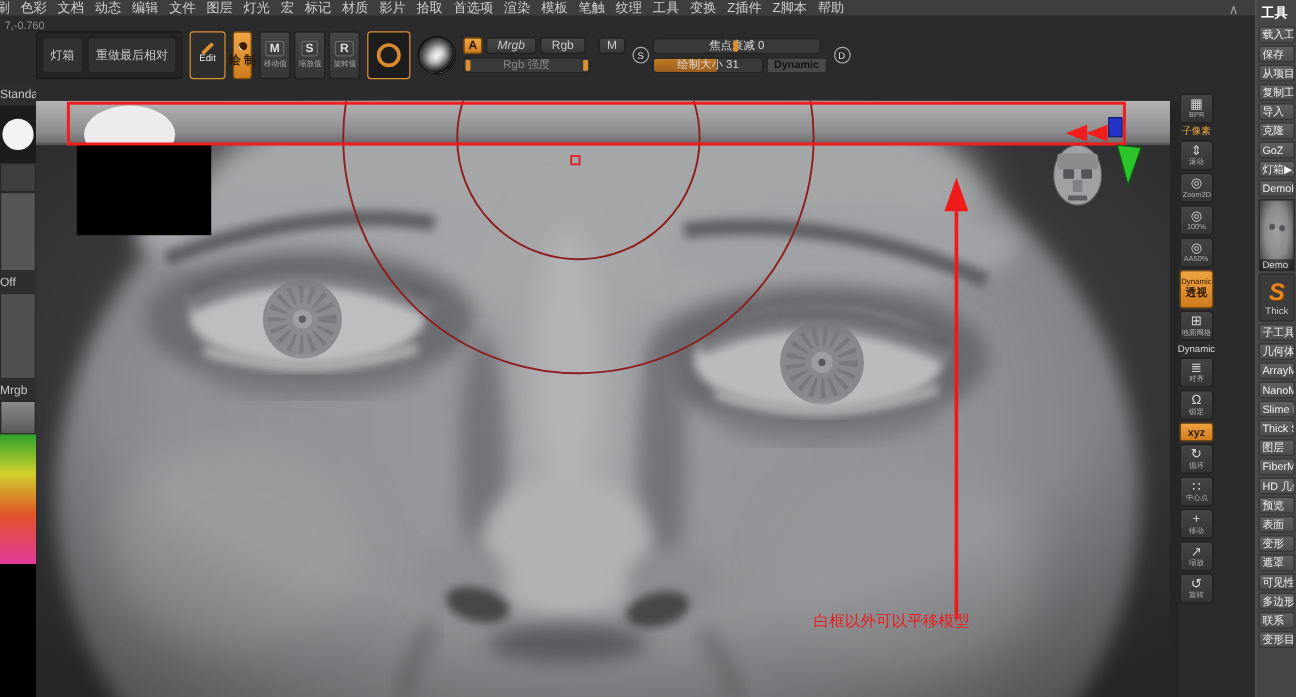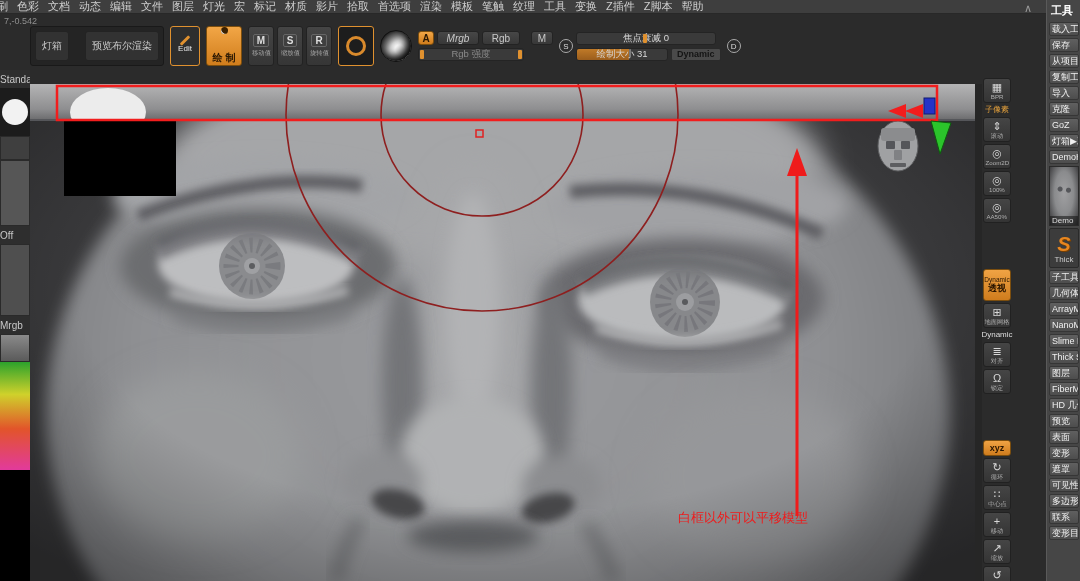--- a/index.html
+++ b/index.html
@@ -14,26 +14,26 @@
   .menubar span { white-space:nowrap; }
   .menubar span:first-child { margin-left:-14px; }
   #coords { position:absolute; left:4px; top:16px; font-size:9px; color:#8f8f8f; }
 
   
   .toolbar { position:absolute; left:30px; top:26px; height:40px; display:flex; gap:6px; align-items:stretch; }
   .btn { display:flex; align-items:center; justify-content:center; background:linear-gradient(#474747,#383838);
          border:1px solid #232323; border-radius:3px; color:#c9c9c9; font-size:10px; white-space:nowrap; }
   .btn.orange { background:linear-gradient(#f2a646,#d07d1c); color:#2b1803; border-color:#7c4e0e; font-weight:bold; }
   .btn.dim { color:#7e7e7e; }
-  .tb-lightbox { display:flex; gap:16px; padding:4px; background:#242424; border:1px solid #191919; border-radius:3px; }
+  .tb-lightbox { display:flex; gap:4px; padding:4px; background:#242424; border:1px solid #191919; border-radius:3px; }
   .tb-lightbox .btn { background:#323232; width:auto; padding:0 6px; }
   .edit-btn { width:30px; flex-direction:column; gap:2px; border-color:#e0912f; background:#2e2e2e; }
   .edit-btn .elabel { font-size:8px; color:#e8e8e8; }
   .pencil { width:12px; height:3px; background:#e0912f; border-radius:1px; transform:rotate(-45deg); }
-  .draw-btn { width:36px; flex-direction:column; gap:1px; font-size:10px;justify-content:space-between; }
+  .draw-btn { width:16px; flex-direction:column; gap:1px; font-size:10px; }
   .brushdot { width:7px; height:7px; border-radius:50%; background:#3a2000; box-shadow:2px -2px 0 -2px #fff inset; }
   .msr { display:flex; gap:3px; }
   .msr-item { width:26px; display:flex; flex-direction:column; align-items:center; justify-content:center; gap:1px;
               background:linear-gradient(#454545,#363636); border:1px solid #222; border-radius:3px; }
   .msr-ic { font-size:10px; font-weight:bold; color:#ddd; border:1px solid #666; padding:0 3px; border-radius:2px; line-height:11px; }
   .msr-l { font-size:7px; color:#a8a8a8; transform:scale(0.9); white-space:nowrap; }
   .ring-btn { width:36px; background:#1d1d1d; border:1px solid #e0912f; border-radius:3px; display:flex; align-items:center; justify-content:center; }
   .ring { width:20px; height:20px; border:3px solid #d98a2c; border-radius:50%; }
   .sphere { width:32px; height:32px; align-self:center; border-radius:50%; border:1px solid #111;
             background:radial-gradient(circle at 62% 62%, #ffffff 0 18%, #cfcfcf 34%, #6f6f6f 55%, #161616 80%);
@@ -71,21 +71,21 @@
   #canvas svg { display:block; }
   .canvas-gap { position:absolute; left:975px; top:84px; width:7px; bottom:0; background:#262626; }
   svg text { font-family:"Liberation Sans","DejaVu Sans",sans-serif; }
 
   
   .shelf { position:absolute; left:982px; top:78px; width:30px; display:flex; flex-direction:column; gap:2px; align-items:center; }
   .shelf-btn { width:28px; min-height:25px; background:linear-gradient(#454545,#343434); border:1px solid #212121;
                border-radius:3px; display:flex; flex-direction:column; align-items:center; justify-content:center; padding:1px 0; }
   .shelf-btn .glyph { font-size:11px; line-height:12px; color:#d8d8d8; }
   .shelf-btn .slabel { font-size:7px; line-height:8px; color:#b0b0b0; white-space:nowrap; transform:scale(0.88); }
-  .shelf-btn.active { background:linear-gradient(#f0a344,#cf7c1d); border-color:#7c4e0e;margin-top:44px; }
+  .shelf-btn.active { background:linear-gradient(#f0a344,#cf7c1d); border-color:#7c4e0e; }
   .shelf-btn.active .glyph,.shelf-btn.active .slabel,.shelf-btn.active .psub,.shelf-btn.active .plabel { color:#2b1600; }
   .shelf-btn .psub { font-size:6.5px; line-height:7px; color:#5c2e00; }
   .shelf-btn .plabel { font-size:9px; font-weight:bold; line-height:11px; }
   .shelf-btn.tall { min-height:32px; }
   .shelf-btn.slim { min-height:16px; }
   .shelf-text { font-size:8px; line-height:10px; color:#ddd; }
   .shelf-text.orange { color:#e8a33c; }
 
   
   #collapse { position:absolute; left:1024px; top:2px; font-size:11px; color:#9b9b9b; }
@@ -131,26 +131,26 @@
     <span>渲染</span>
     <span>模板</span>
     <span>笔触</span>
     <span>纹理</span>
     <span>工具</span>
     <span>变换</span>
     <span>Z插件</span>
     <span>Z脚本</span>
     <span>帮助</span>
   </div>
-  <div id="coords">7,-0.542</div>
+  <div id="coords">7,-0.760</div>
 
   <div class="toolbar">
     <div class="tb-lightbox">
       <div class="btn">灯箱</div>
-      <div class="btn">预览布尔渲染</div>
+      <div class="btn">重做最后相对</div>
     </div>
     <div class="btn edit-btn">
       <span class="pencil"></span>
       <span class="elabel">Edit</span>
     </div>
     <div class="btn orange draw-btn">
       <span class="brushdot"></span>
       <span>绘 制</span>
     </div>
     <div class="msr">

